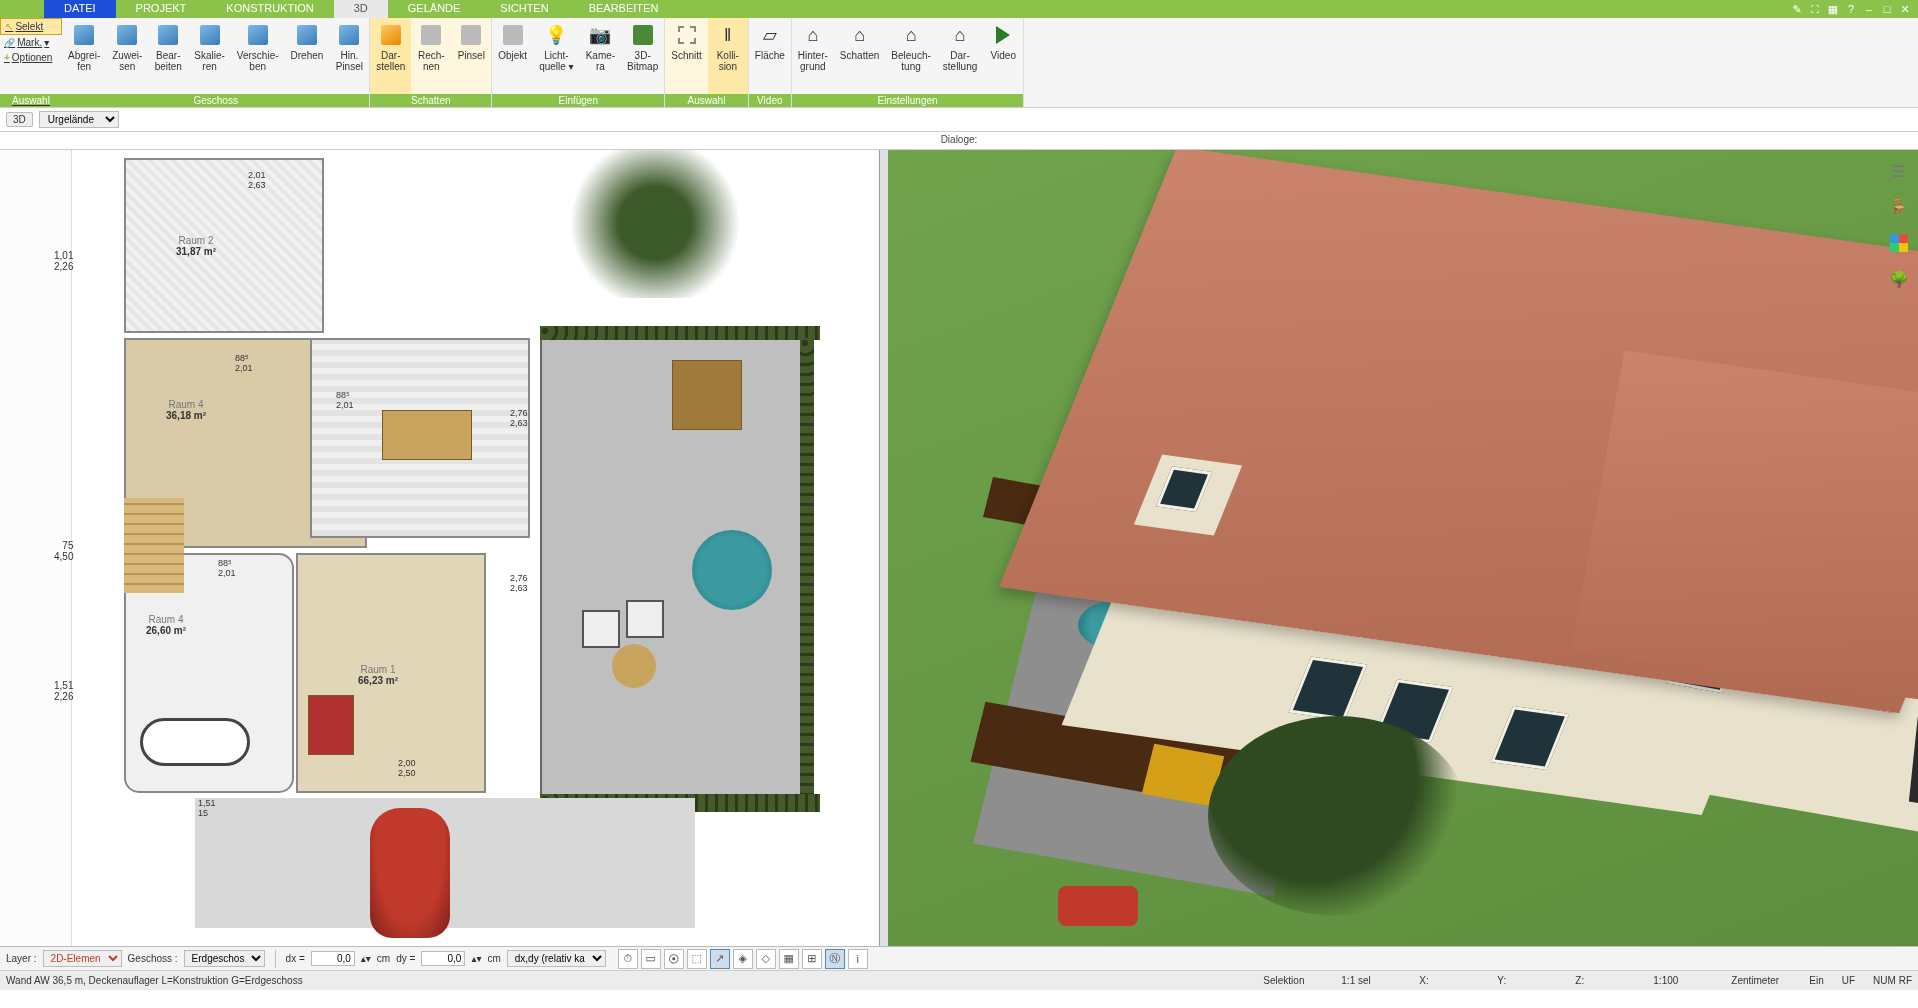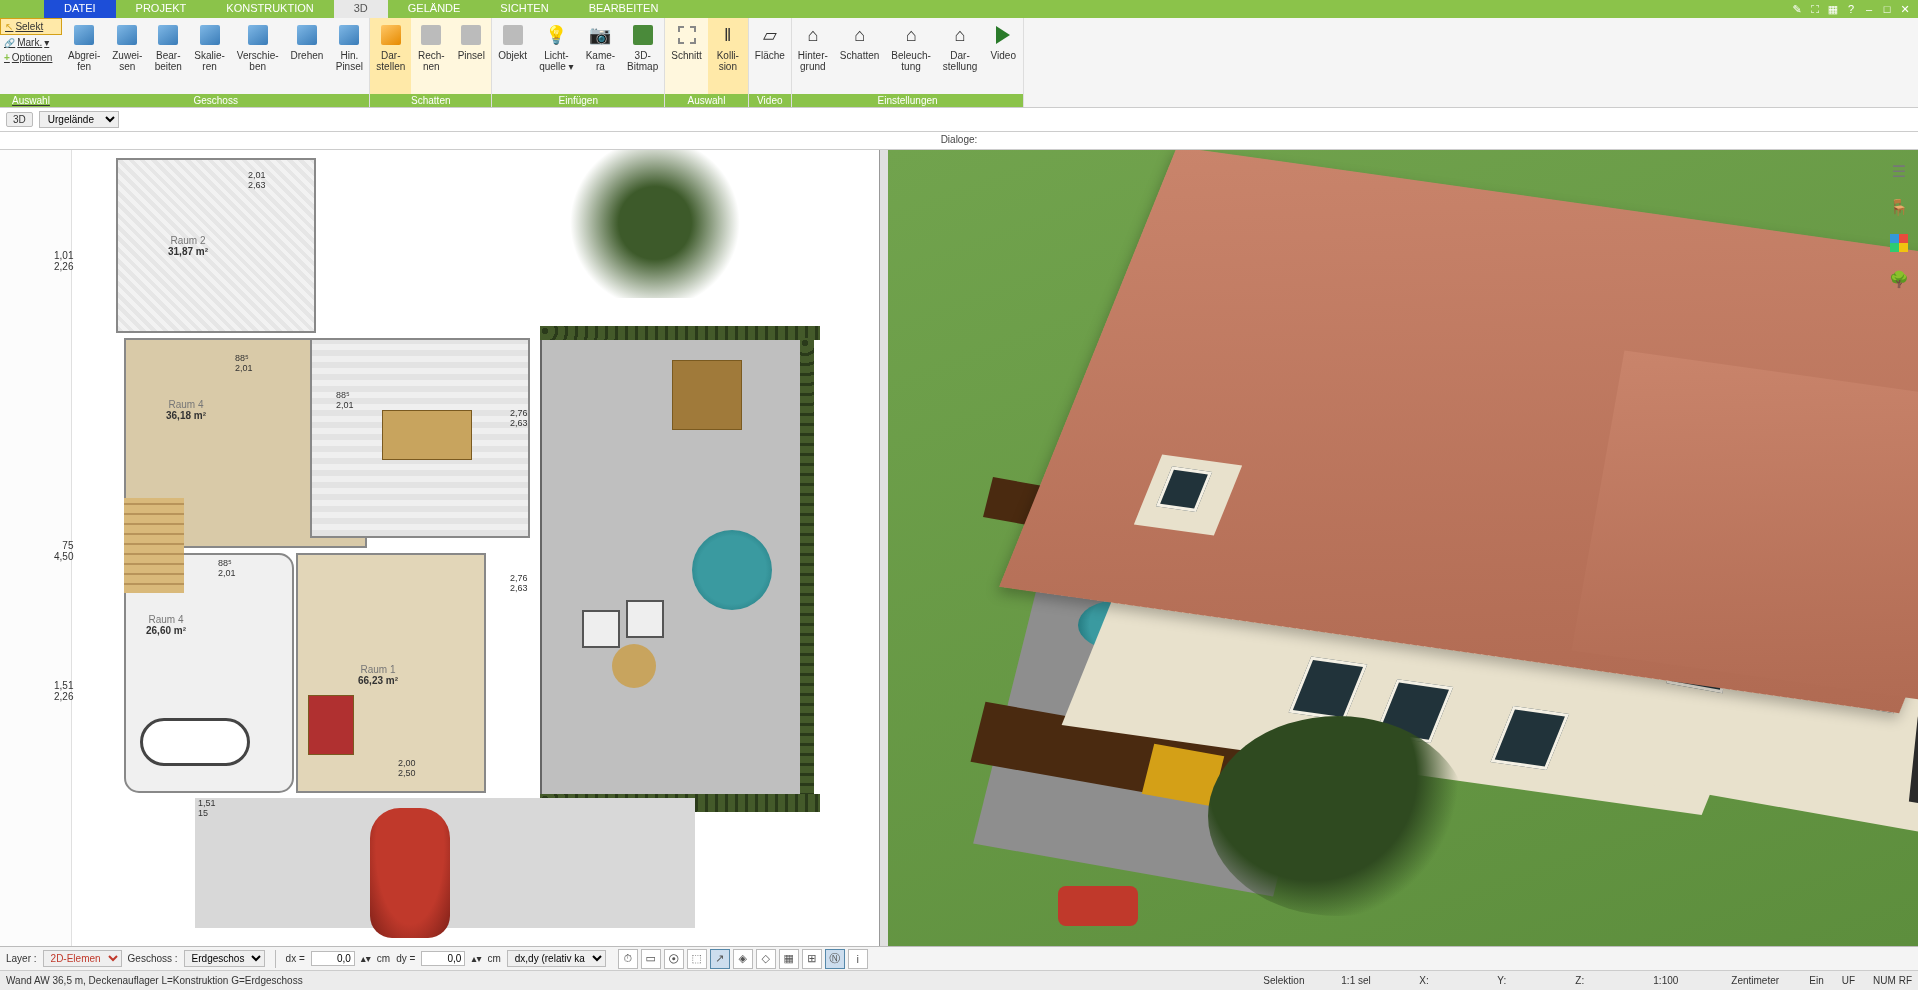--- a/index.html
+++ b/index.html
@@ -59,21 +59,21 @@
 .pane3d { flex: 1; position: relative; overflow: hidden; }
 
 
 .pane2d .ruler-v { position: absolute; left: 0; top: 0; bottom: 0; width: 72px; background: #fcfcfc; border-right: 1px solid #e0e0e0; }
 .pane2d .ruler-v .dim { position: absolute; left: 54px; font-size: 10px; color: #333; line-height: 11px; text-align: right; }
 .pane2d .floorplan { position: absolute; left: 80px; top: 8px; right: 10px; bottom: 20px; }
 
 .room { position: absolute; border: 2px solid #888; }
 .room .tag { position: absolute; font-size: 10px; text-align: center; color: #333; }
 .room .tag .n { color: #777; }
-.room.r2 { left: 36px; top: 0; width: 200px; height: 175px; background: repeating-linear-gradient(45deg,#e6e6e6,#e6e6e6 4px,#f2f2f2 4px,#f2f2f2 8px),#e8e8e8; }
+.room.r2 { left: 44px; top: 0; width: 200px; height: 175px; background: repeating-linear-gradient(45deg,#e6e6e6,#e6e6e6 4px,#f2f2f2 4px,#f2f2f2 8px),#e8e8e8; }
 .room.r11 { left: 44px; top: 180px; width: 243px; height: 210px; background: linear-gradient(#d9caa8,#d9caa8); }
 .room.r3 { left: 230px; top: 180px; width: 220px; height: 200px; background: repeating-linear-gradient(0deg,#e3e3e3,#e3e3e3 6px,#efefef 6px,#efefef 12px); }
 .room.r4 { left: 44px; top: 395px; width: 170px; height: 240px; background: #f0f0f0; border-radius: 15px; }
 .room.r1 { left: 216px; top: 395px; width: 190px; height: 240px; background: #e2d6b8; }
 .terrace { position: absolute; left: 460px; top: 180px; width: 270px; height: 460px; background: #bfbfbf; border: 2px solid #666; }
 .drive { position: absolute; left: 115px; top: 640px; width: 500px; height: 130px; background: #d8d8d8; }
 .car { position: absolute; left: 290px; top: 650px; width: 80px; height: 130px; background: radial-gradient(ellipse at 50% 30%, #c0392b 60%, #7a1f17 100%); border-radius: 30px 30px 22px 22px; }
 .tree2d { position: absolute; left: 480px; top: -10px; width: 190px; height: 150px; background: radial-gradient(circle,#3d5a2a 30%,transparent 70%); }
 
 

